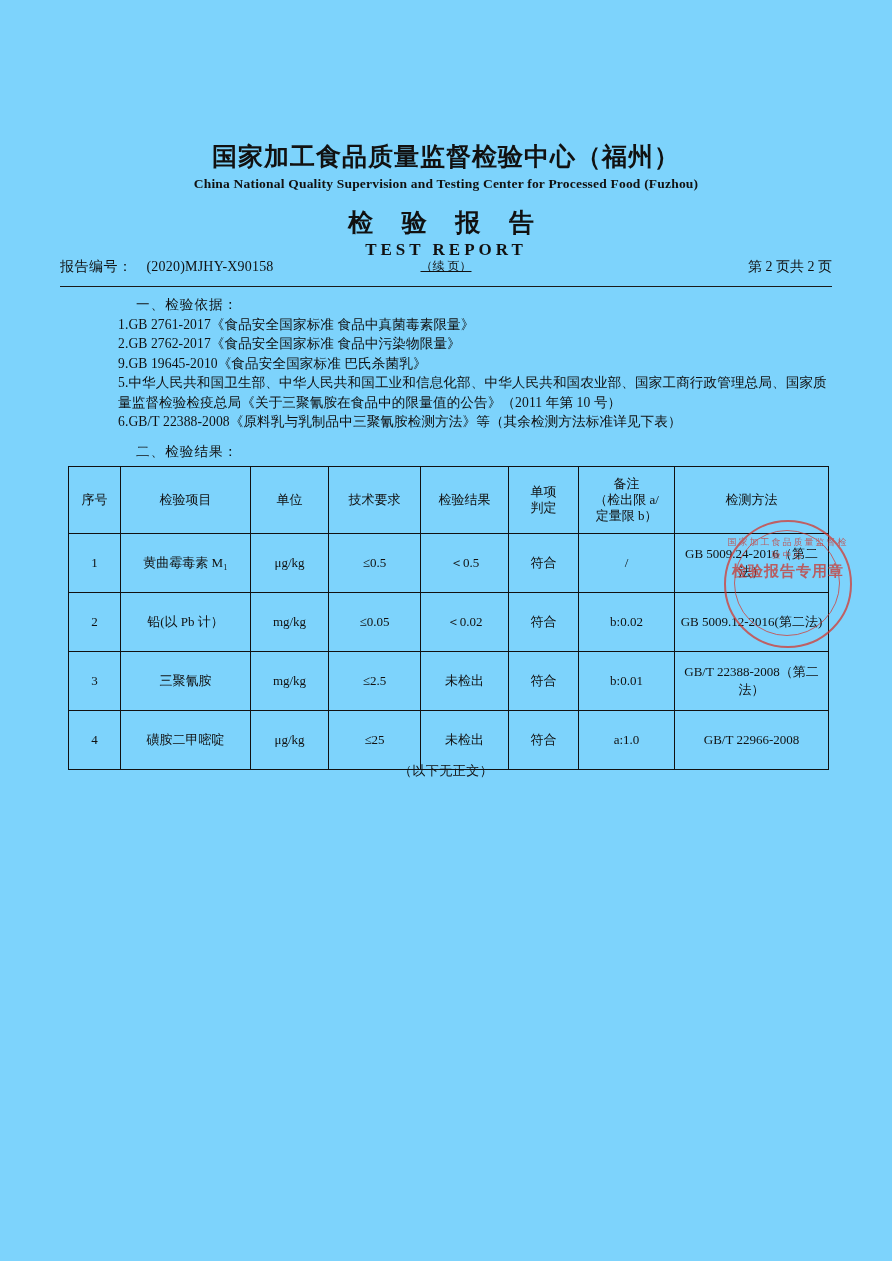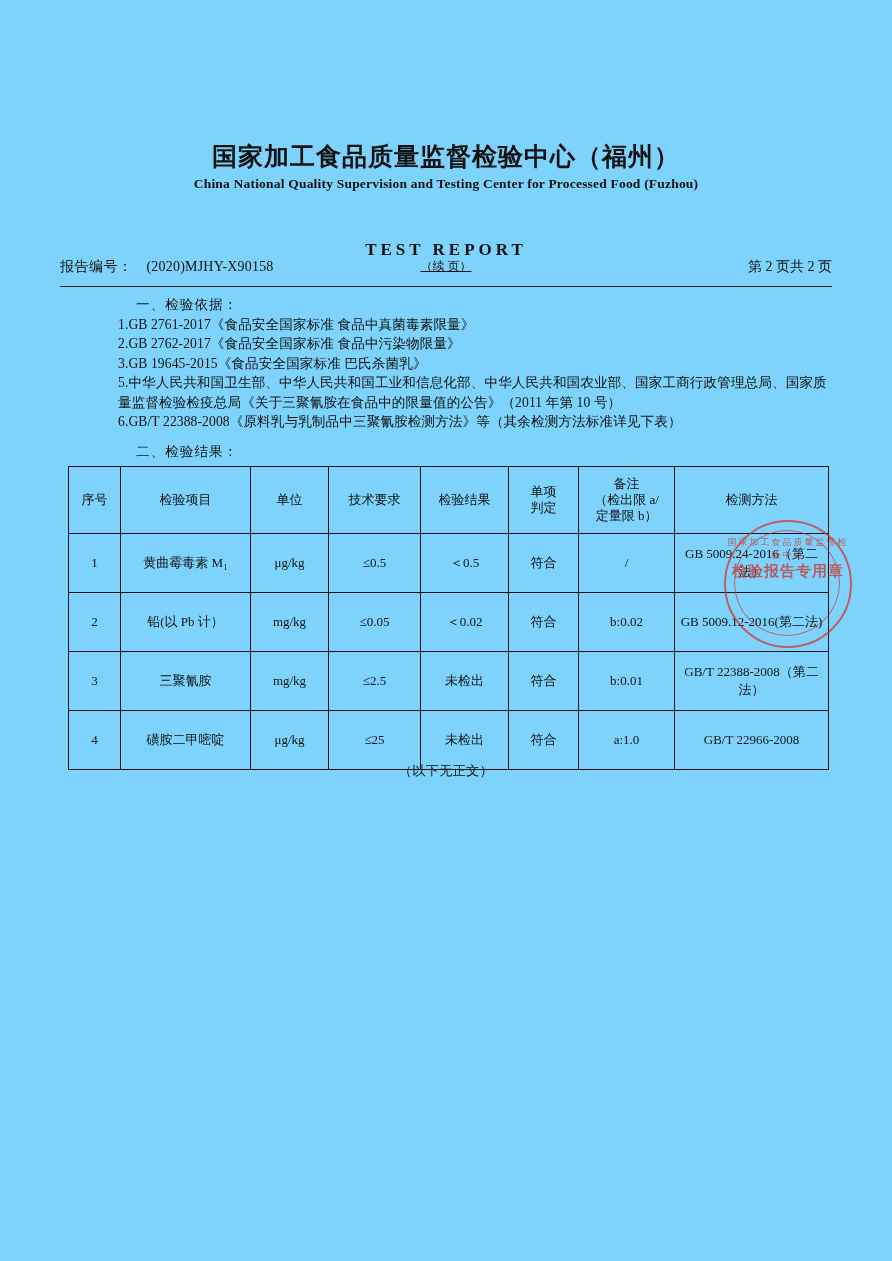--- a/index.html
+++ b/index.html
@@ -226,39 +226,40 @@
     letter-spacing: 2px;
   }
 </style>
 </head>
 <body>
 
 <div class="page">
 
   <div class="hdr-cn">国家加工食品质量监督检验中心（福州）</div>
   <div class="hdr-en">China National Quality Supervision and Testing Center for Processed Food (Fuzhou)</div>
+  <div class="title-cn">检 验 报 告</div>
   <div class="title-en">TEST    REPORT</div>
 
   <div class="meta-row">
     <div class="meta-left">
       <span class="lbl">报告编号：</span><span class="val">(2020)MJHY-X90158</span>
     </div>
     <div class="meta-center">（续  页）</div>
     <div class="meta-right">
       <span>第 2 页</span><span class="p2">共 2 页</span>
     </div>
   </div>
 
   <div class="rule"></div>
 
   <div class="sec-basis">
     <div class="sec-head">一、检验依据：</div>
     <div class="basis-line">1.GB 2761-2017《食品安全国家标准  食品中真菌毒素限量》</div>
     <div class="basis-line">2.GB 2762-2017《食品安全国家标准  食品中污染物限量》</div>
-    <div class="basis-line">3.GB 19645-2015《食品安全国家标准  巴氏杀菌乳》</div>
+    <div class="basis-line">9.GB 19645-2010《食品安全国家标准  巴氏杀菌乳》</div>
     <div class="basis-wrap">5.中华人民共和国卫生部、中华人民共和国工业和信息化部、中华人民共和国农业部、国家工商行政管理总局、国家质量监督检验检疫总局《关于三聚氰胺在食品中的限量值的公告》（2011 年第 10 号）</div>
     <div class="basis-line">6.GB/T 22388-2008《原料乳与乳制品中三聚氰胺检测方法》等（其余检测方法标准详见下表）</div>
   </div>
 
   <div class="sec-results">二、检验结果：</div>
 
   <div class="tbl-wrap">
     <table class="report">
       <colgroup>
         <col class="c-seq">

